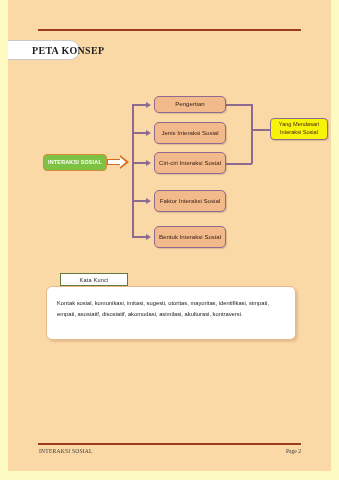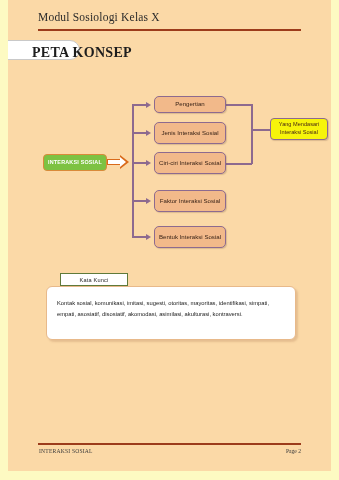--- a/index.html
+++ b/index.html
@@ -43,21 +43,21 @@
     background: #ffffff;
     border: 1px solid #c9c9c9;
     border-radius: 11px;
     box-sizing: border-box;
   }
   #peta-konsep-label {
     position: absolute;
     left: 24px; top: 45px;
     font-family: "Liberation Serif", serif;
     font-weight: bold;
-    font-size: 14px;
+    font-size: 10px;
     color: #1d1d1d;
     letter-spacing: .3px;
     white-space: nowrap;
   }
 
   
   #concept-map {
     position: absolute;
     left: 0; top: 0;
     width: 323px; height: 471px;
@@ -222,21 +222,20 @@
     font-family: "Liberation Serif", serif;
     font-size: 5.6px;
     color: #3b3b3b;
   }
 </style>
 </head>
 <body>
 
 <div id="page-wrap">
 
-  <div id="doc-title">Modul Sosiologi Kelas X</div>
   <div id="title-rule"></div>
 
   <div id="peta-konsep-tab"></div>
   <div id="peta-konsep-label">PETA KONSEP</div>
 
   <div id="concept-map">
 
     <div class="line line-v" id="trunk-v"></div>
 
     <div class="line line-h branch" id="branch-1"></div>

